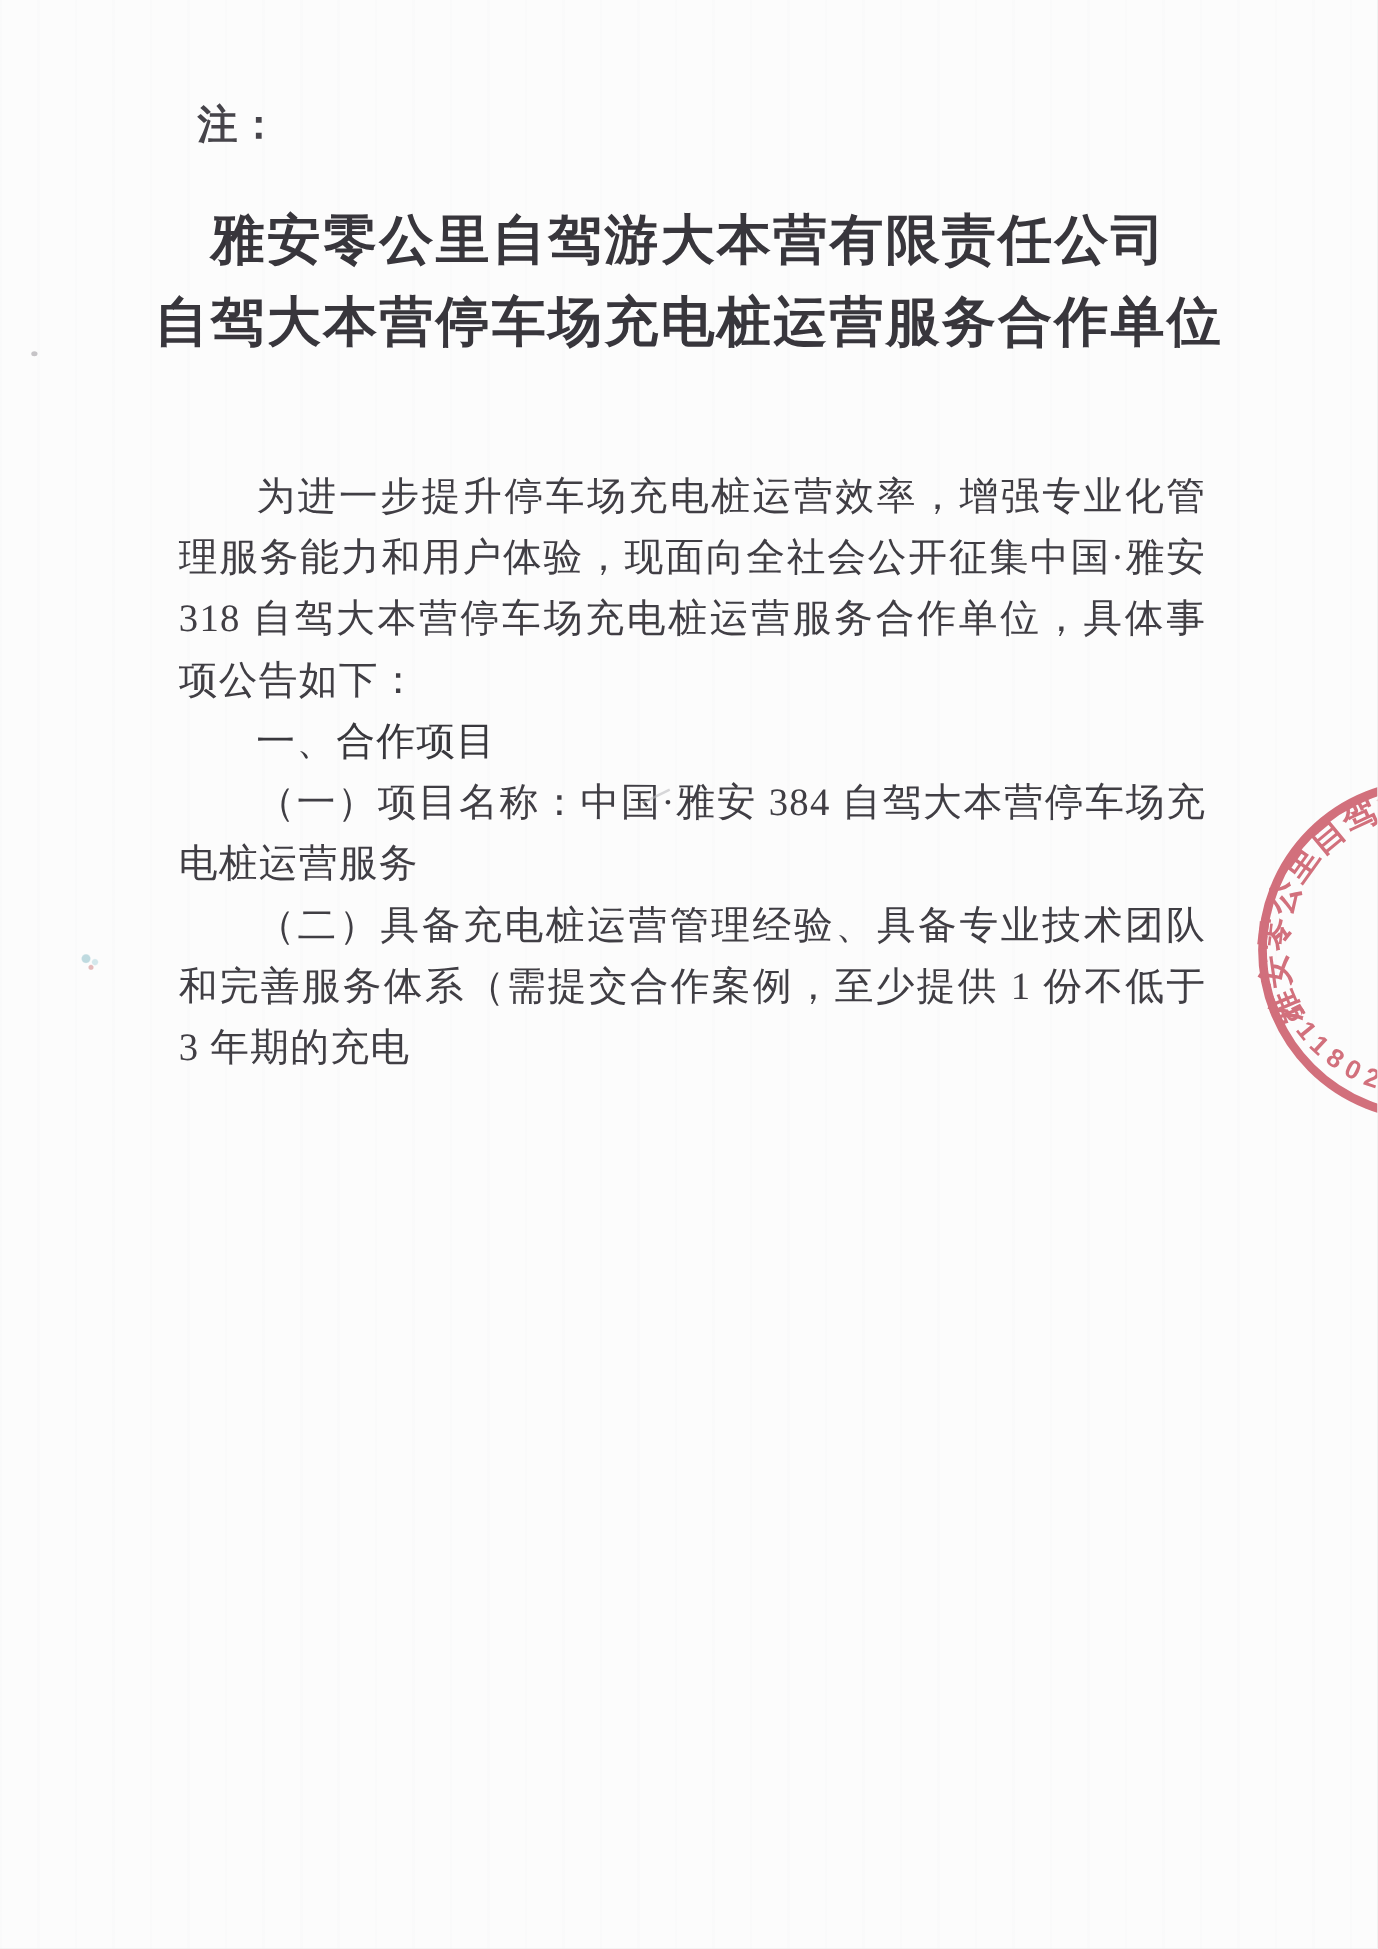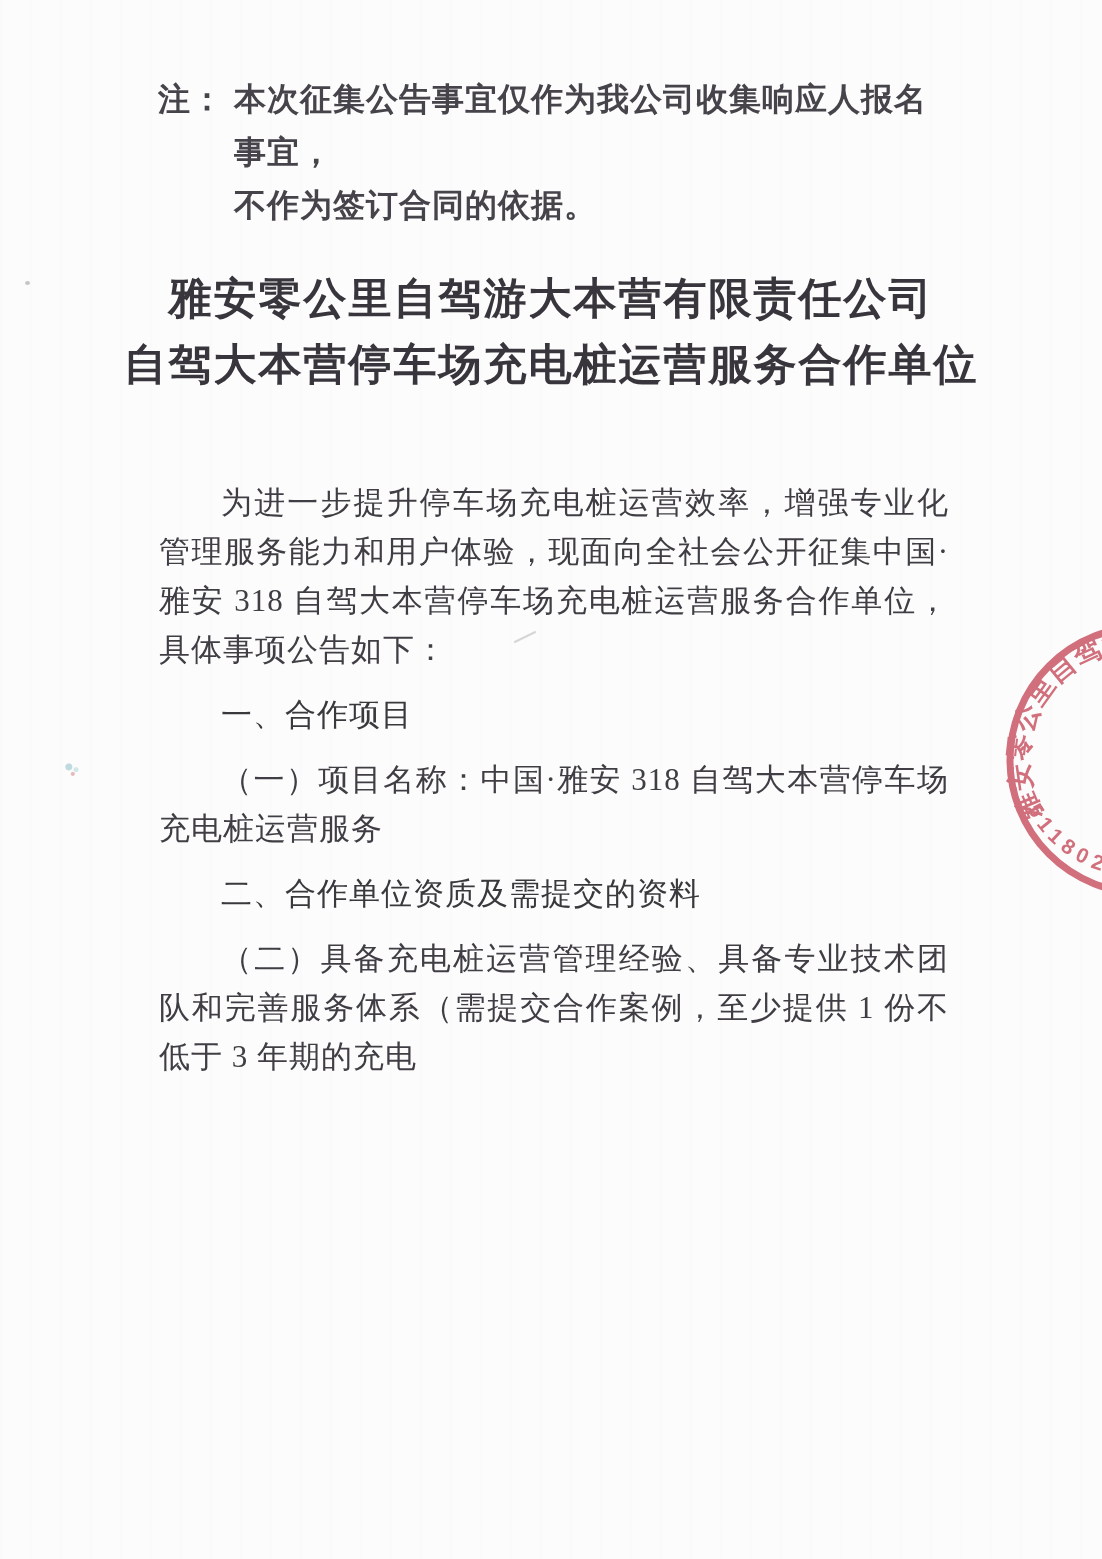--- a/index.html
+++ b/index.html
@@ -40,21 +40,21 @@
   
   .doc-body{
     margin:80px 0 0 143px;
     width:822px;
     font-size:31px;
     line-height:49px;
     letter-spacing:1px;
     text-align:justify;
     color:#403e44;
   }
-  .doc-body p{margin:16px; text-indent:62px;}
+  .doc-body p{margin:0; text-indent:62px;}
   .doc-body p.heading{
     font-family:"Liberation Sans","DejaVu Sans",sans-serif;
     font-weight:400;
     color:#39383d;
   }
   
   .seal{
     position:absolute;
     left:998px;
     top:620px;
@@ -90,36 +90,31 @@
 <body>
 
 <div class="page">
 
   <div class="artifact art-dot"></div>
   <div class="artifact art-speckle"></div>
   <div class="artifact art-slash"></div>
 
   <div class="note">
     <span class="note-label">注：</span>
-    <span class="note-lines">
-      <span>本次征集公告事宜仅作为我公司收集响应人报名事宜，</span><br>
-      <span>不作为签订合同的依据。</span>
-    </span>
   </div>
 
   <div class="doc-title">
     <div>雅安零公里自驾游大本营有限责任公司</div>
     <div>自驾大本营停车场充电桩运营服务合作单位</div>
   </div>
 
   <div class="doc-body">
     <p class="para">为进一步提升停车场充电桩运营效率，增强专业化管理服务能力和用户体验，现面向全社会公开征集中国·雅安 318 自驾大本营停车场充电桩运营服务合作单位，具体事项公告如下：</p>
     <p class="heading">一、合作项目</p>
-    <p class="para">（一）项目名称：中国·雅安 318 自驾大本营停车场充电桩运营服务</p>
-    <p class="heading">二、合作单位资质及需提交的资料</p>
+    <p class="para">（一）项目名称：中国·雅安 384 自驾大本营停车场充电桩运营服务</p>
     <p class="para">（二）具备充电桩运营管理经验、具备专业技术团队和完善服务体系（需提交合作案例，至少提供 1 份不低于 3 年期的充电</p>
   </div>
 
   <svg class="seal" viewBox="0 0 290 290" xmlns="http://www.w3.org/2000/svg">
     <defs>
       <path id="sealTextArc" d="M 44.7 195 A 110 110 0 1 1 235.3 195" fill="none"></path>
       <path id="sealCodeArc" d="M 19 161 A 123 123 0 0 0 261 119" fill="none"></path>
     </defs>
     <circle cx="145" cy="140" r="133" fill="none" stroke-width="7" stroke="#c85160"></circle>
     <text font-size="27" letter-spacing="1" fill="#c85160">

